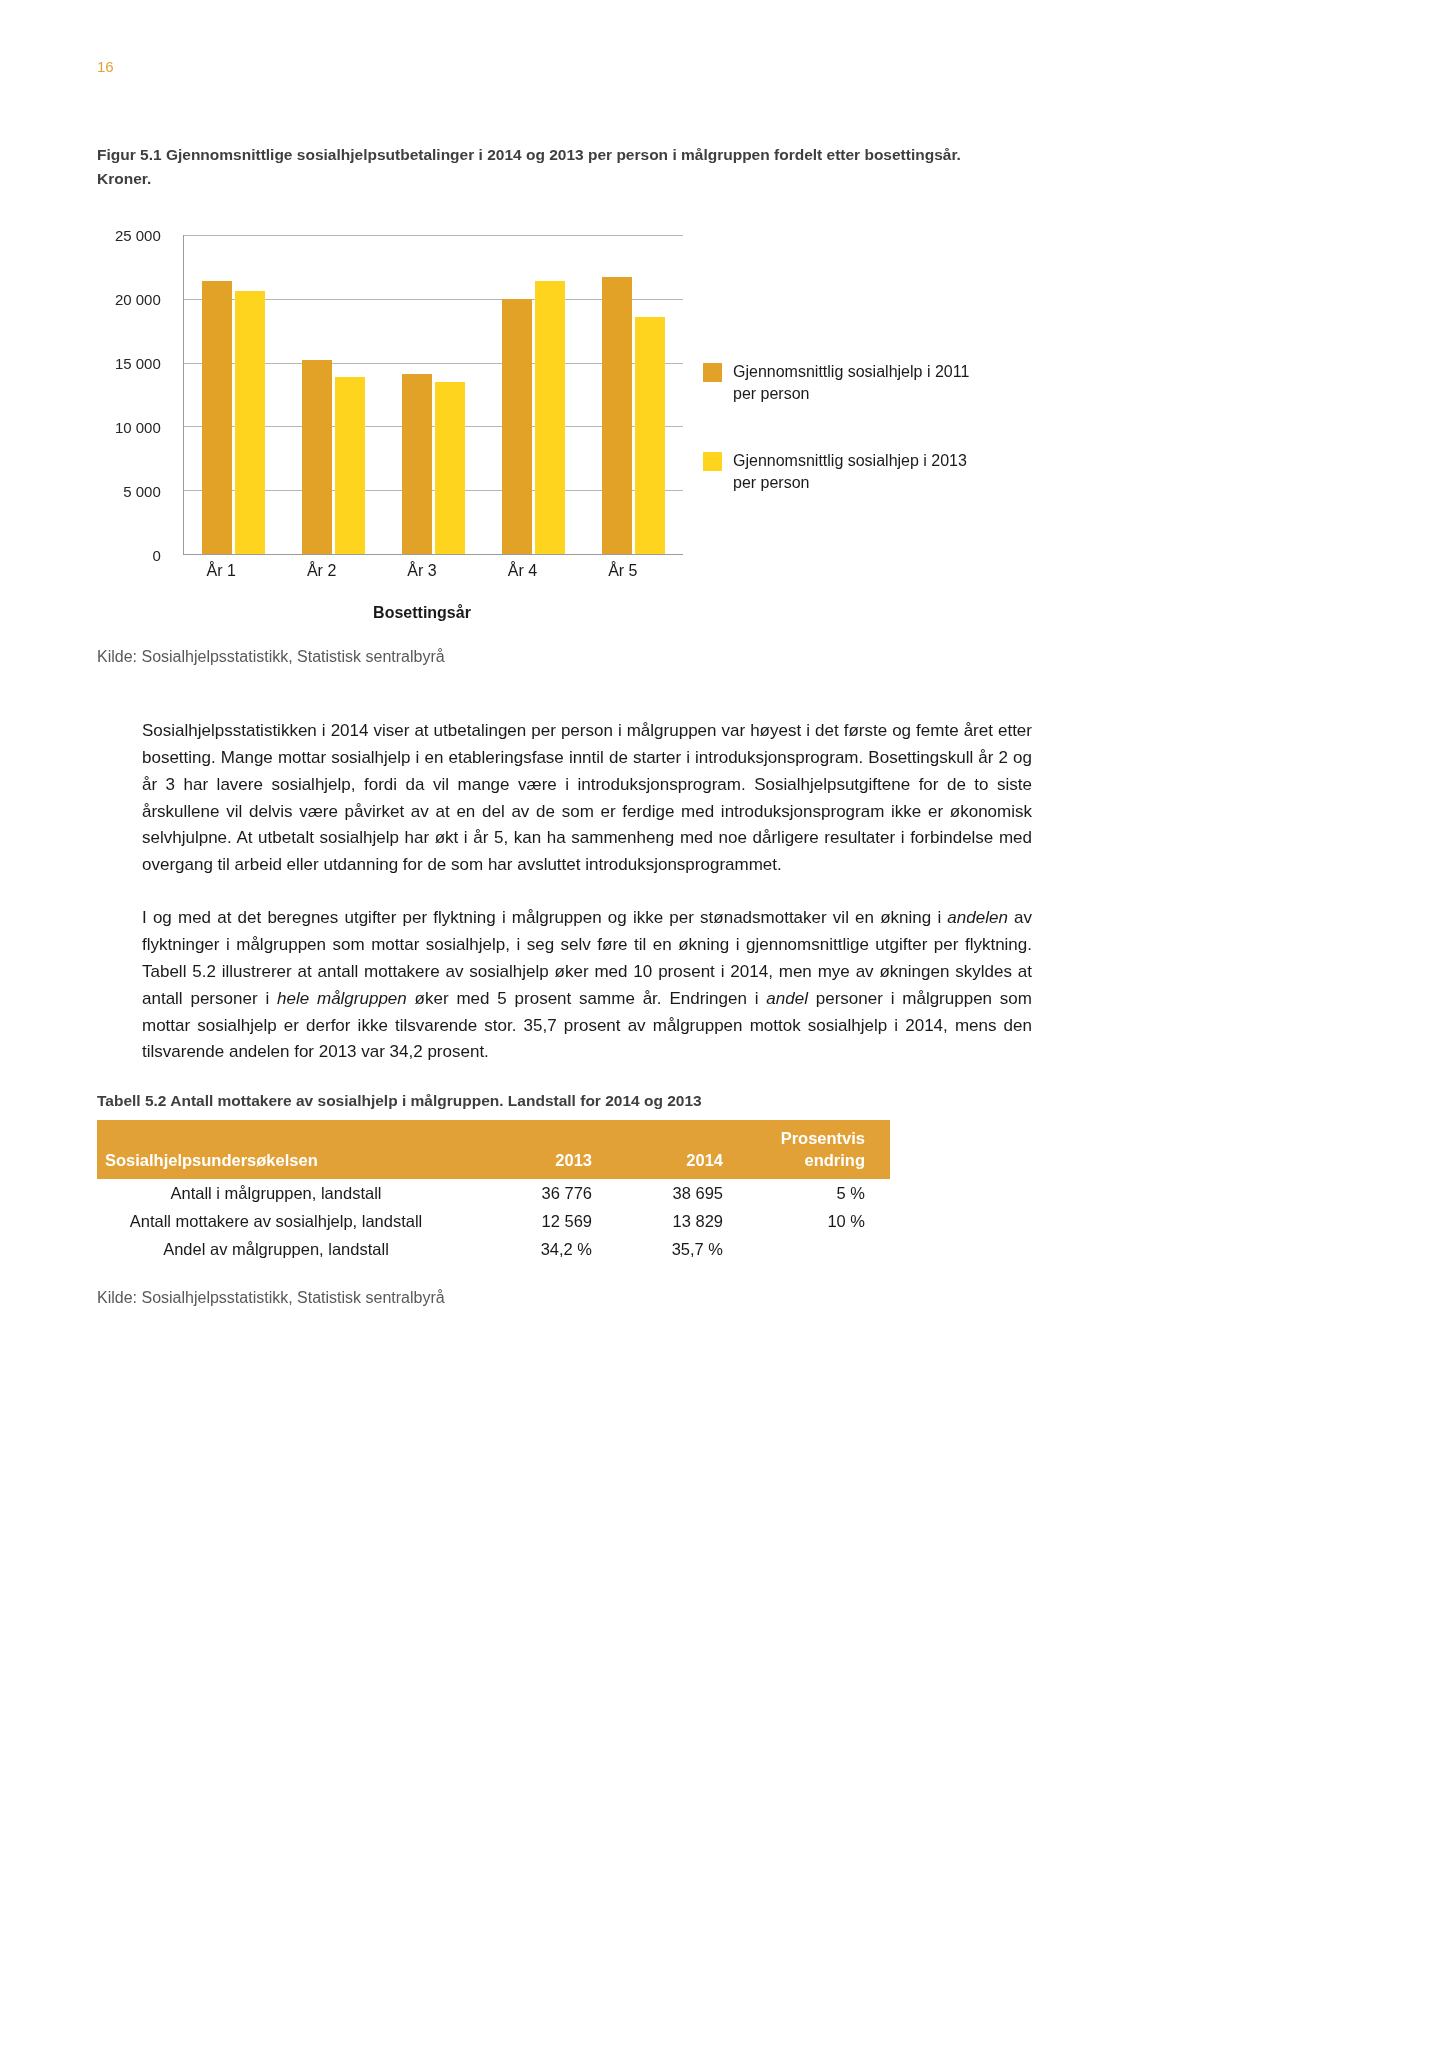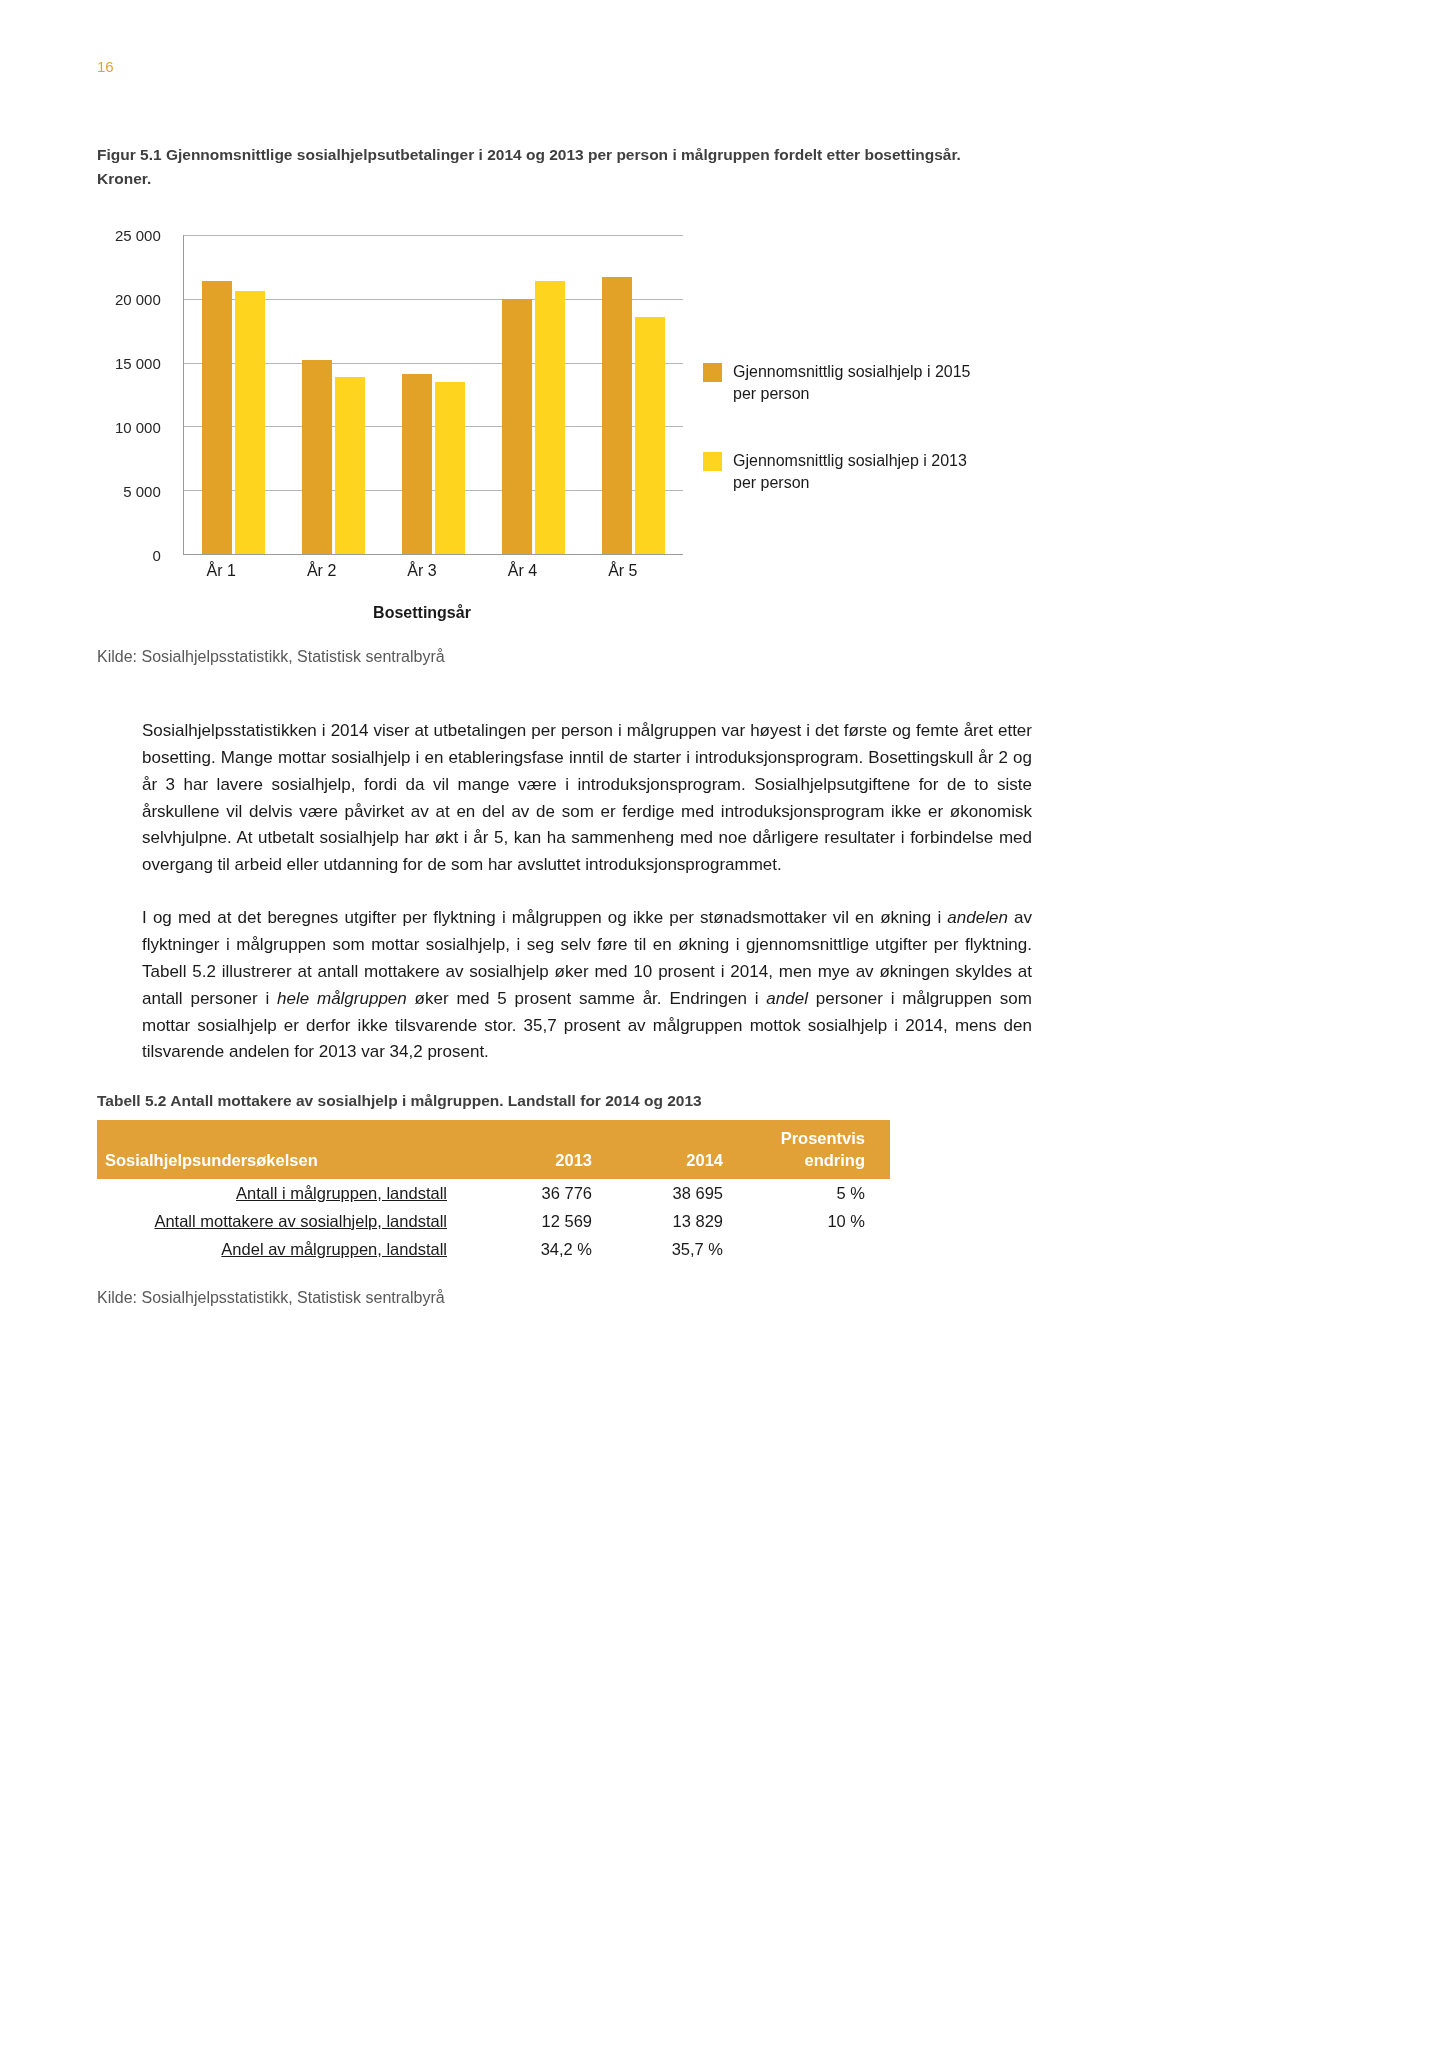--- a/index.html
+++ b/index.html
@@ -53,21 +53,21 @@
   .data-table col.c2 { width:145px; }
   .data-table col.c3 { width:131px; }
   .data-table col.c4 { width:167px; }
   .data-table thead th {
     background:#e2a137; color:#ffffff; font-weight:bold;
     padding:8px 0 8px 0; vertical-align:bottom; text-align:right; line-height:1.3;
   }
   .data-table thead th:first-child { text-align:left; padding-left:8px;margin-left:27px; }
   .data-table thead th:last-child { padding-right:25px; }
   .data-table tbody td { padding:4.5px 0; text-align:right; color:#1a1a1a; }
-  .data-table tbody td:first-child { text-align:right; padding-left:8px;text-decoration:underline; }
+  .data-table tbody td:first-child { text-align:center; padding-left:8px; }
   .data-table tbody td:last-child { padding-right:25px; }
 </style>
 </head>
 <body>
 
 <div class="page">
 
   <header class="page-header">
     <span class="page-number">16</span>
   </header>
@@ -120,21 +120,21 @@
           <div class="xtick">År 2</div>
           <div class="xtick">År 3</div>
           <div class="xtick">År 4</div>
           <div class="xtick">År 5</div>
         </div>
       <div class="x-label">Bosettingsår</div>
     </div>
     <div class="legend" id="legend">
         <div class="legend-item">
           <span class="legend-swatch" style="background: rgb(226, 161, 39);"></span>
-          <span class="legend-label">Gjennomsnittlig sosialhjelp i 2015 per person</span>
+          <span class="legend-label">Gjennomsnittlig sosialhjelp i 2011 per person</span>
         </div>
         <div class="legend-item">
           <span class="legend-swatch" style="background: rgb(255, 212, 31);"></span>
           <span class="legend-label">Gjennomsnittlig sosialhjep i 2013 per person</span>
         </div>
       </div>
   </div>
 
   <div class="source">Kilde: Sosialhjelpsstatistikk, Statistisk sentralbyrå</div>
 

